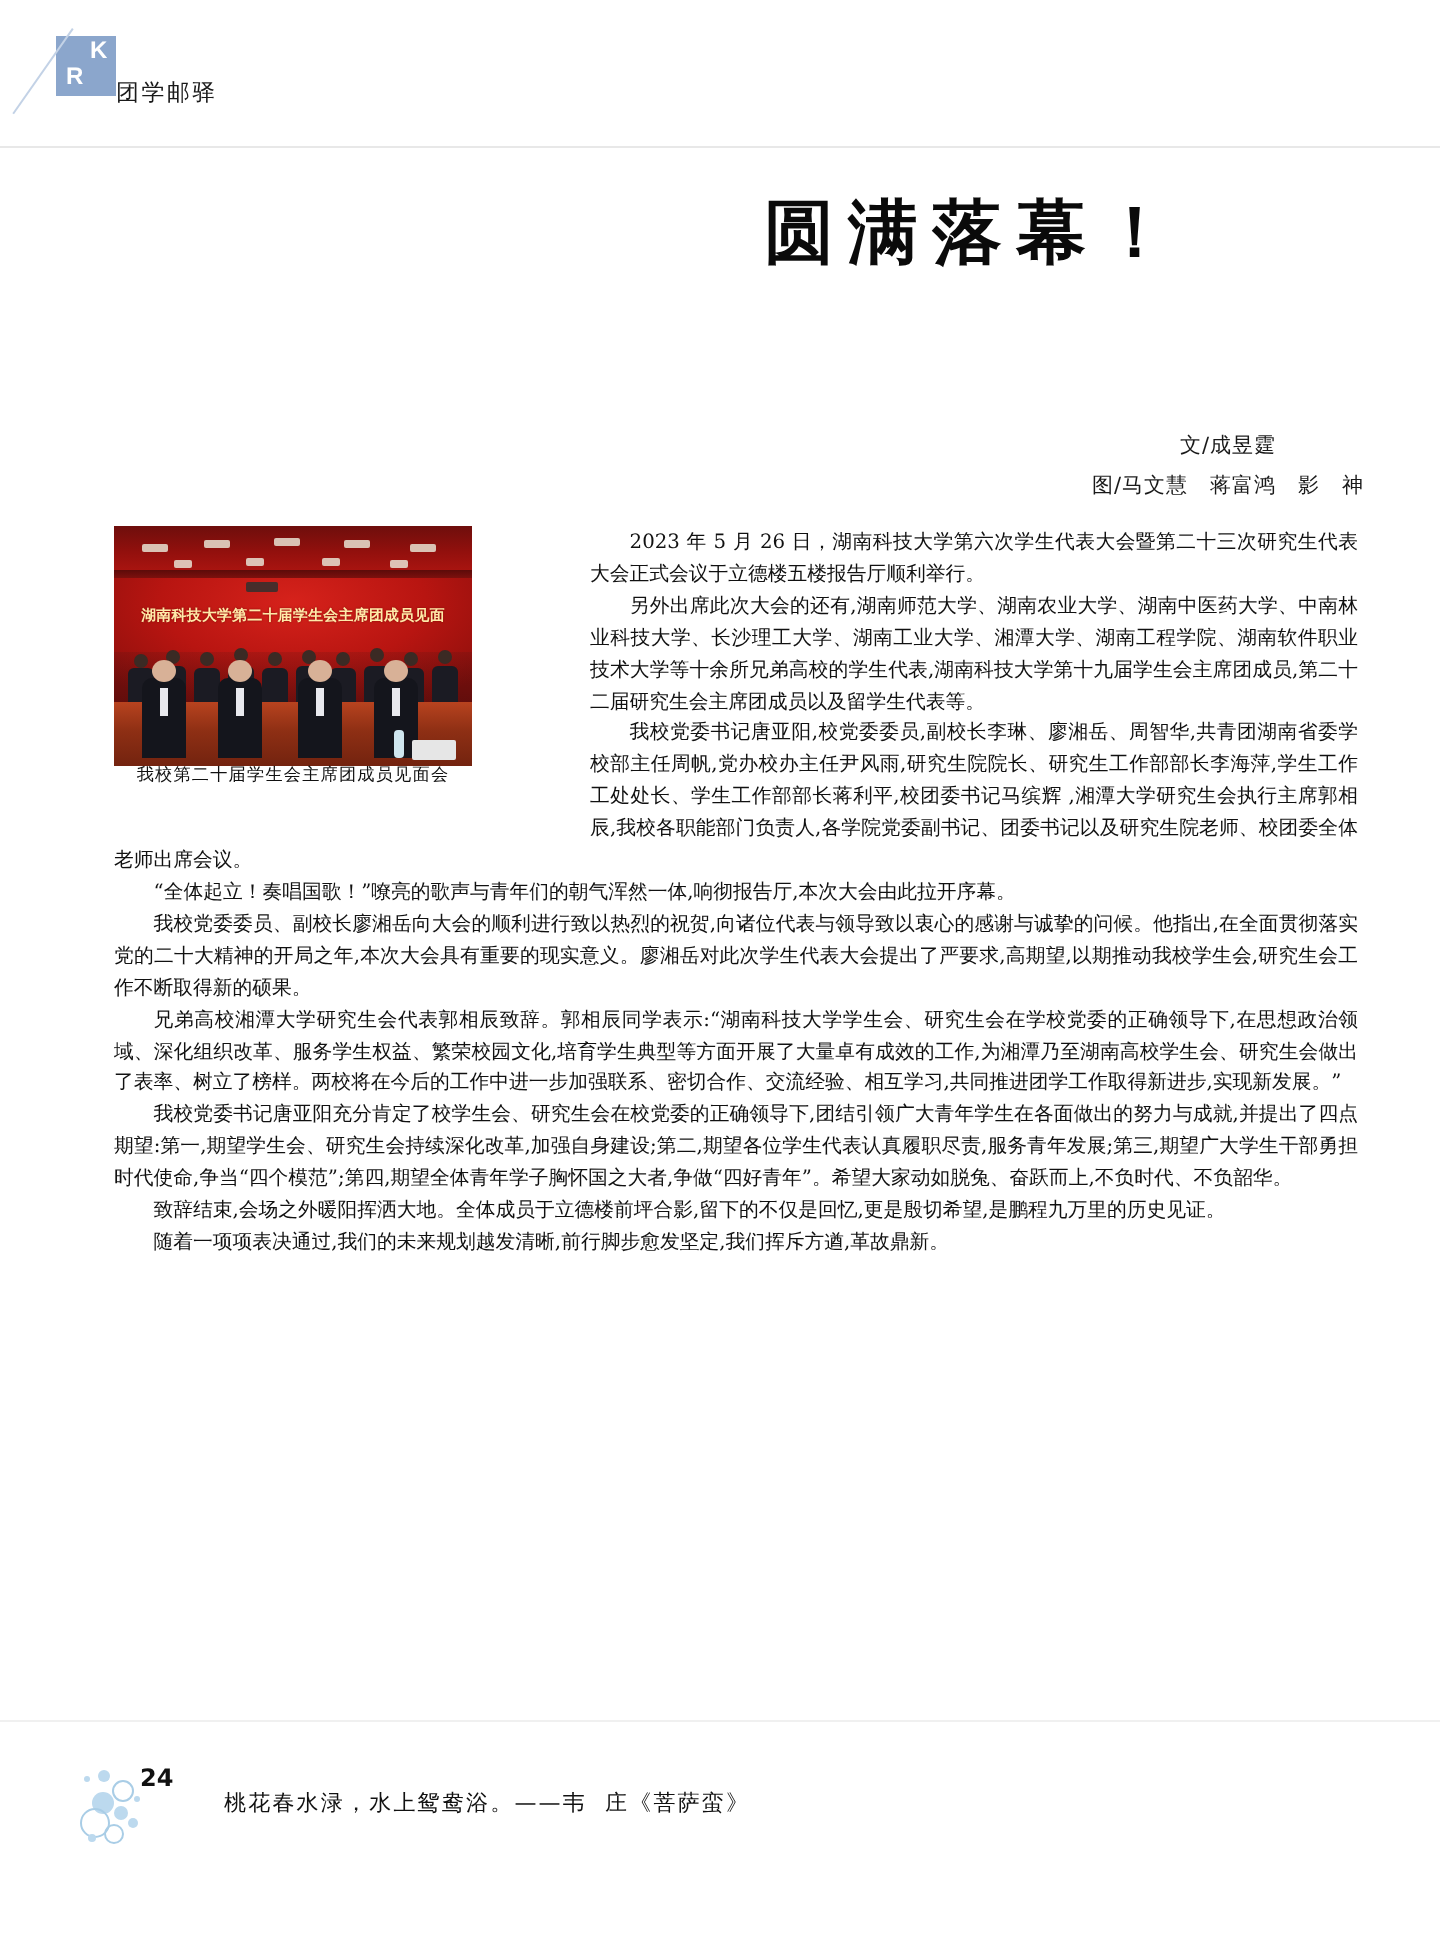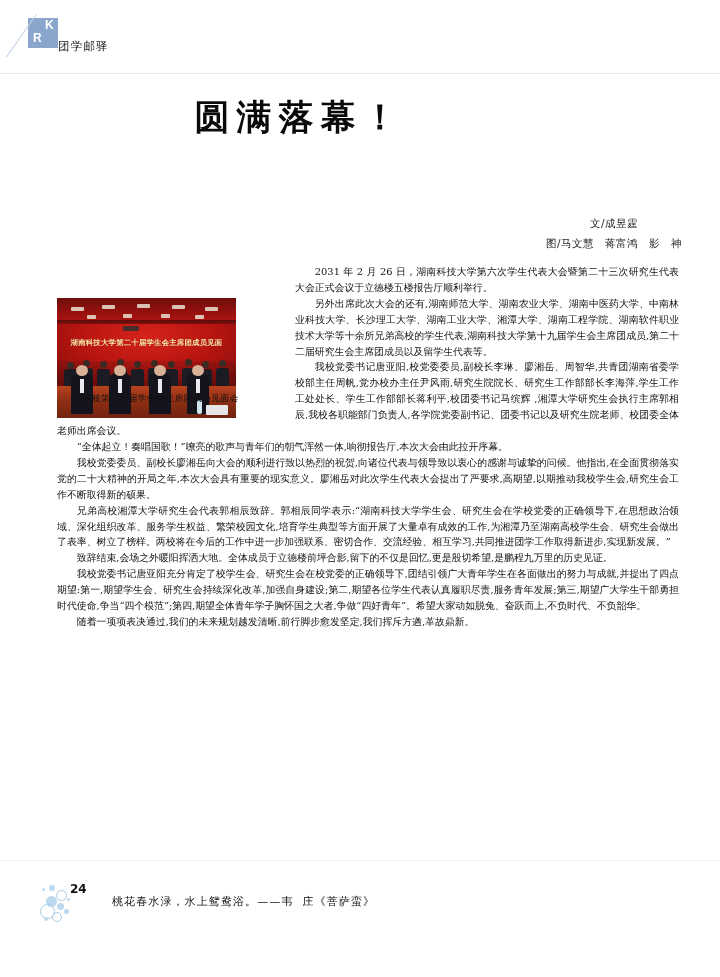--- a/index.html
+++ b/index.html
@@ -79,21 +79,21 @@
     height: 1px;
     background: #e8e8e8;
   }
 
   
   .title-block {
     position: absolute;
     left: 0;
     top: 96px;
     width: 592px;
-    text-align: center;
+    text-align: right;
   }
   .title-line1 {
     font-family: "DejaVu Sans", "Liberation Sans", sans-serif;
     font-weight: bold;
     font-size: 35px;
     letter-spacing: 7px;
     line-height: 42px;
     color: #0a0a0a;
     padding-left: 7px;
   }
@@ -129,21 +129,20 @@
     top: 263px;
     width: 179px;
     height: 120px;
   }
   .photo {
     position: relative;
     width: 179px;
     height: 120px;
     overflow: hidden;
     background: #8c1410;
-    margin-top: 35px;
   }
   
   .ph-wall {
     position: absolute; left: 0; top: 0; width: 179px; height: 95px;
     background:
       radial-gradient(ellipse 120px 60px at 50% 40%, #d6221b 0%, #b81511 55%, #8c0f0c 100%);
   }
   .ph-ceil {
     position: absolute; left: 0; top: 0; width: 179px; height: 22px;
     background: linear-gradient(180deg,#6e0e0c 0%, #93100d 60%, #a81410 100%);
@@ -212,23 +211,23 @@
     position:absolute; right: 34px; bottom: 4px;
     width: 5px; height: 14px; background:#cfe6ef; border-radius: 2px;
   }
   .ph-box {
     position:absolute; right: 8px; bottom: 3px;
     width: 22px; height: 10px; background:#e6e6e6; border-radius:1px;
   }
   .photo-caption {
     position: absolute;
     left: -3px;
-    top: 130px;
+    top: 119px;
     width: 185px;
-    text-align: right;
+    text-align: center;
     font-family: Liberation Serif, serif;
     font-size: 8.6px;
     letter-spacing: 0.6px;
     color: #111;
     white-space: nowrap;
   }
 
   
   .article {
     position: absolute;
@@ -323,28 +322,28 @@
 </div>
 
 <div class="byline">
   <div class="byline-author">文/成昱霆</div>
   <div class="byline-photo">图/马文慧　蒋富鸿　影　神</div>
 </div>
 
 <div class="article">
   <div class="float-spacer"></div>
   <div id="paras">
-      <p>2031 年 2 月 26 日，湖南科技大学第六次学生代表大会暨第二十三次研究生代表大会正式会议于立德楼五楼报告厅顺利举行。</p>
+      <p>2023 年 5 月 26 日，湖南科技大学第六次学生代表大会暨第二十三次研究生代表大会正式会议于立德楼五楼报告厅顺利举行。</p>
       <p>另外出席此次大会的还有,湖南师范大学、湖南农业大学、湖南中医药大学、中南林业科技大学、长沙理工大学、湖南工业大学、湘潭大学、湖南工程学院、湖南软件职业技术大学等十余所兄弟高校的学生代表,湖南科技大学第十九届学生会主席团成员,第二十二届研究生会主席团成员以及留学生代表等。</p>
       <p>我校党委书记唐亚阳,校党委委员,副校长李琳、廖湘岳、周智华,共青团湖南省委学校部主任周帆,党办校办主任尹风雨,研究生院院长、研究生工作部部长李海萍,学生工作工处处长、学生工作部部长蒋利平,校团委书记马缤辉 ,湘潭大学研究生会执行主席郭相辰,我校各职能部门负责人,各学院党委副书记、团委书记以及研究生院老师、校团委全体老师出席会议。</p>
       <p>“全体起立！奏唱国歌！”嘹亮的歌声与青年们的朝气浑然一体,响彻报告厅,本次大会由此拉开序幕。</p>
       <p>我校党委委员、副校长廖湘岳向大会的顺利进行致以热烈的祝贺,向诸位代表与领导致以衷心的感谢与诚挚的问候。他指出,在全面贯彻落实党的二十大精神的开局之年,本次大会具有重要的现实意义。廖湘岳对此次学生代表大会提出了严要求,高期望,以期推动我校学生会,研究生会工作不断取得新的硕果。</p>
       <p>兄弟高校湘潭大学研究生会代表郭相辰致辞。郭相辰同学表示:“湖南科技大学学生会、研究生会在学校党委的正确领导下,在思想政治领域、深化组织改革、服务学生权益、繁荣校园文化,培育学生典型等方面开展了大量卓有成效的工作,为湘潭乃至湖南高校学生会、研究生会做出了表率、树立了榜样。两校将在今后的工作中进一步加强联系、密切合作、交流经验、相互学习,共同推进团学工作取得新进步,实现新发展。”</p>
+      <p>我校党委书记唐亚阳充分肯定了校学生会、研究生会在校党委的正确领导下,团结引领广大青年学生在各面做出的努力与成就,并提出了四点期望:第一,期望学生会、研究生会持续深化改革,加强自身建设;第二,期望各位学生代表认真履职尽责,服务青年发展;第三,期望广大学生干部勇担时代使命,争当“四个模范”;第四,期望全体青年学子胸怀国之大者,争做“四好青年”。希望大家动如脱兔、奋跃而上,不负时代、不负韶华。</p>
       <p>致辞结束,会场之外暖阳挥洒大地。全体成员于立德楼前坪合影,留下的不仅是回忆,更是殷切希望,是鹏程九万里的历史见证。</p>
-      <p>我校党委书记唐亚阳充分肯定了校学生会、研究生会在校党委的正确领导下,团结引领广大青年学生在各面做出的努力与成就,并提出了四点期望:第一,期望学生会、研究生会持续深化改革,加强自身建设;第二,期望各位学生代表认真履职尽责,服务青年发展;第三,期望广大学生干部勇担时代使命,争当“四个模范”;第四,期望全体青年学子胸怀国之大者,争做“四好青年”。希望大家动如脱兔、奋跃而上,不负时代、不负韶华。</p>
       <p>随着一项项表决通过,我们的未来规划越发清晰,前行脚步愈发坚定,我们挥斥方遒,革故鼎新。</p>
     </div>
 </div>
 
 <div class="photo-wrap">
   <div class="photo">
     <div class="ph-wall"></div>
     <div class="ph-ceil"></div>
     <div class="ph-light" style="left:14px;  top:9px;"></div>
     <div class="ph-light" style="left:45px;  top:7px;"></div>

